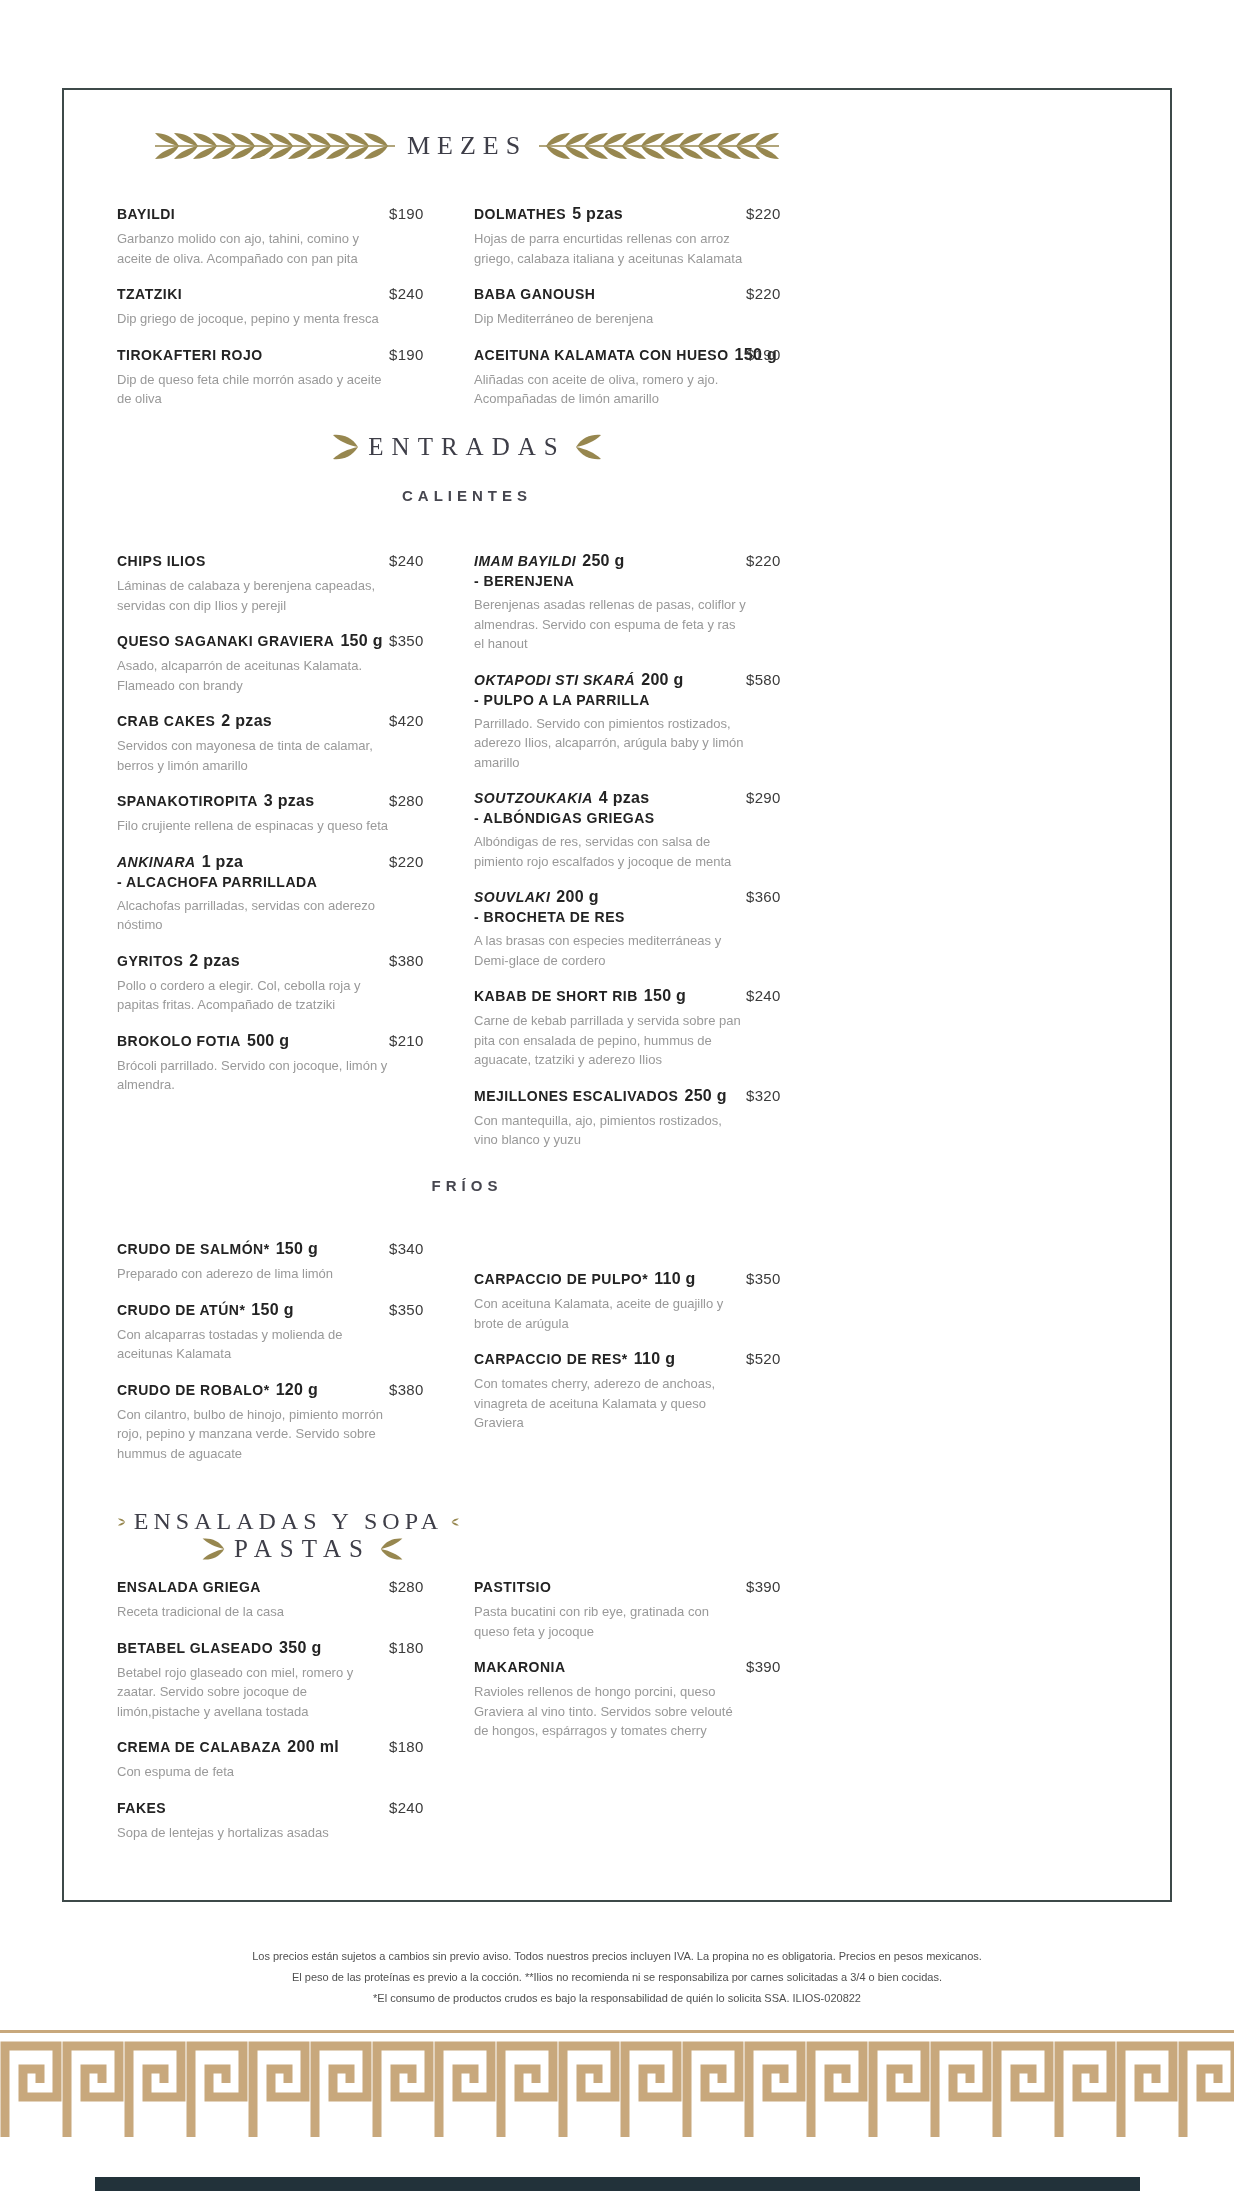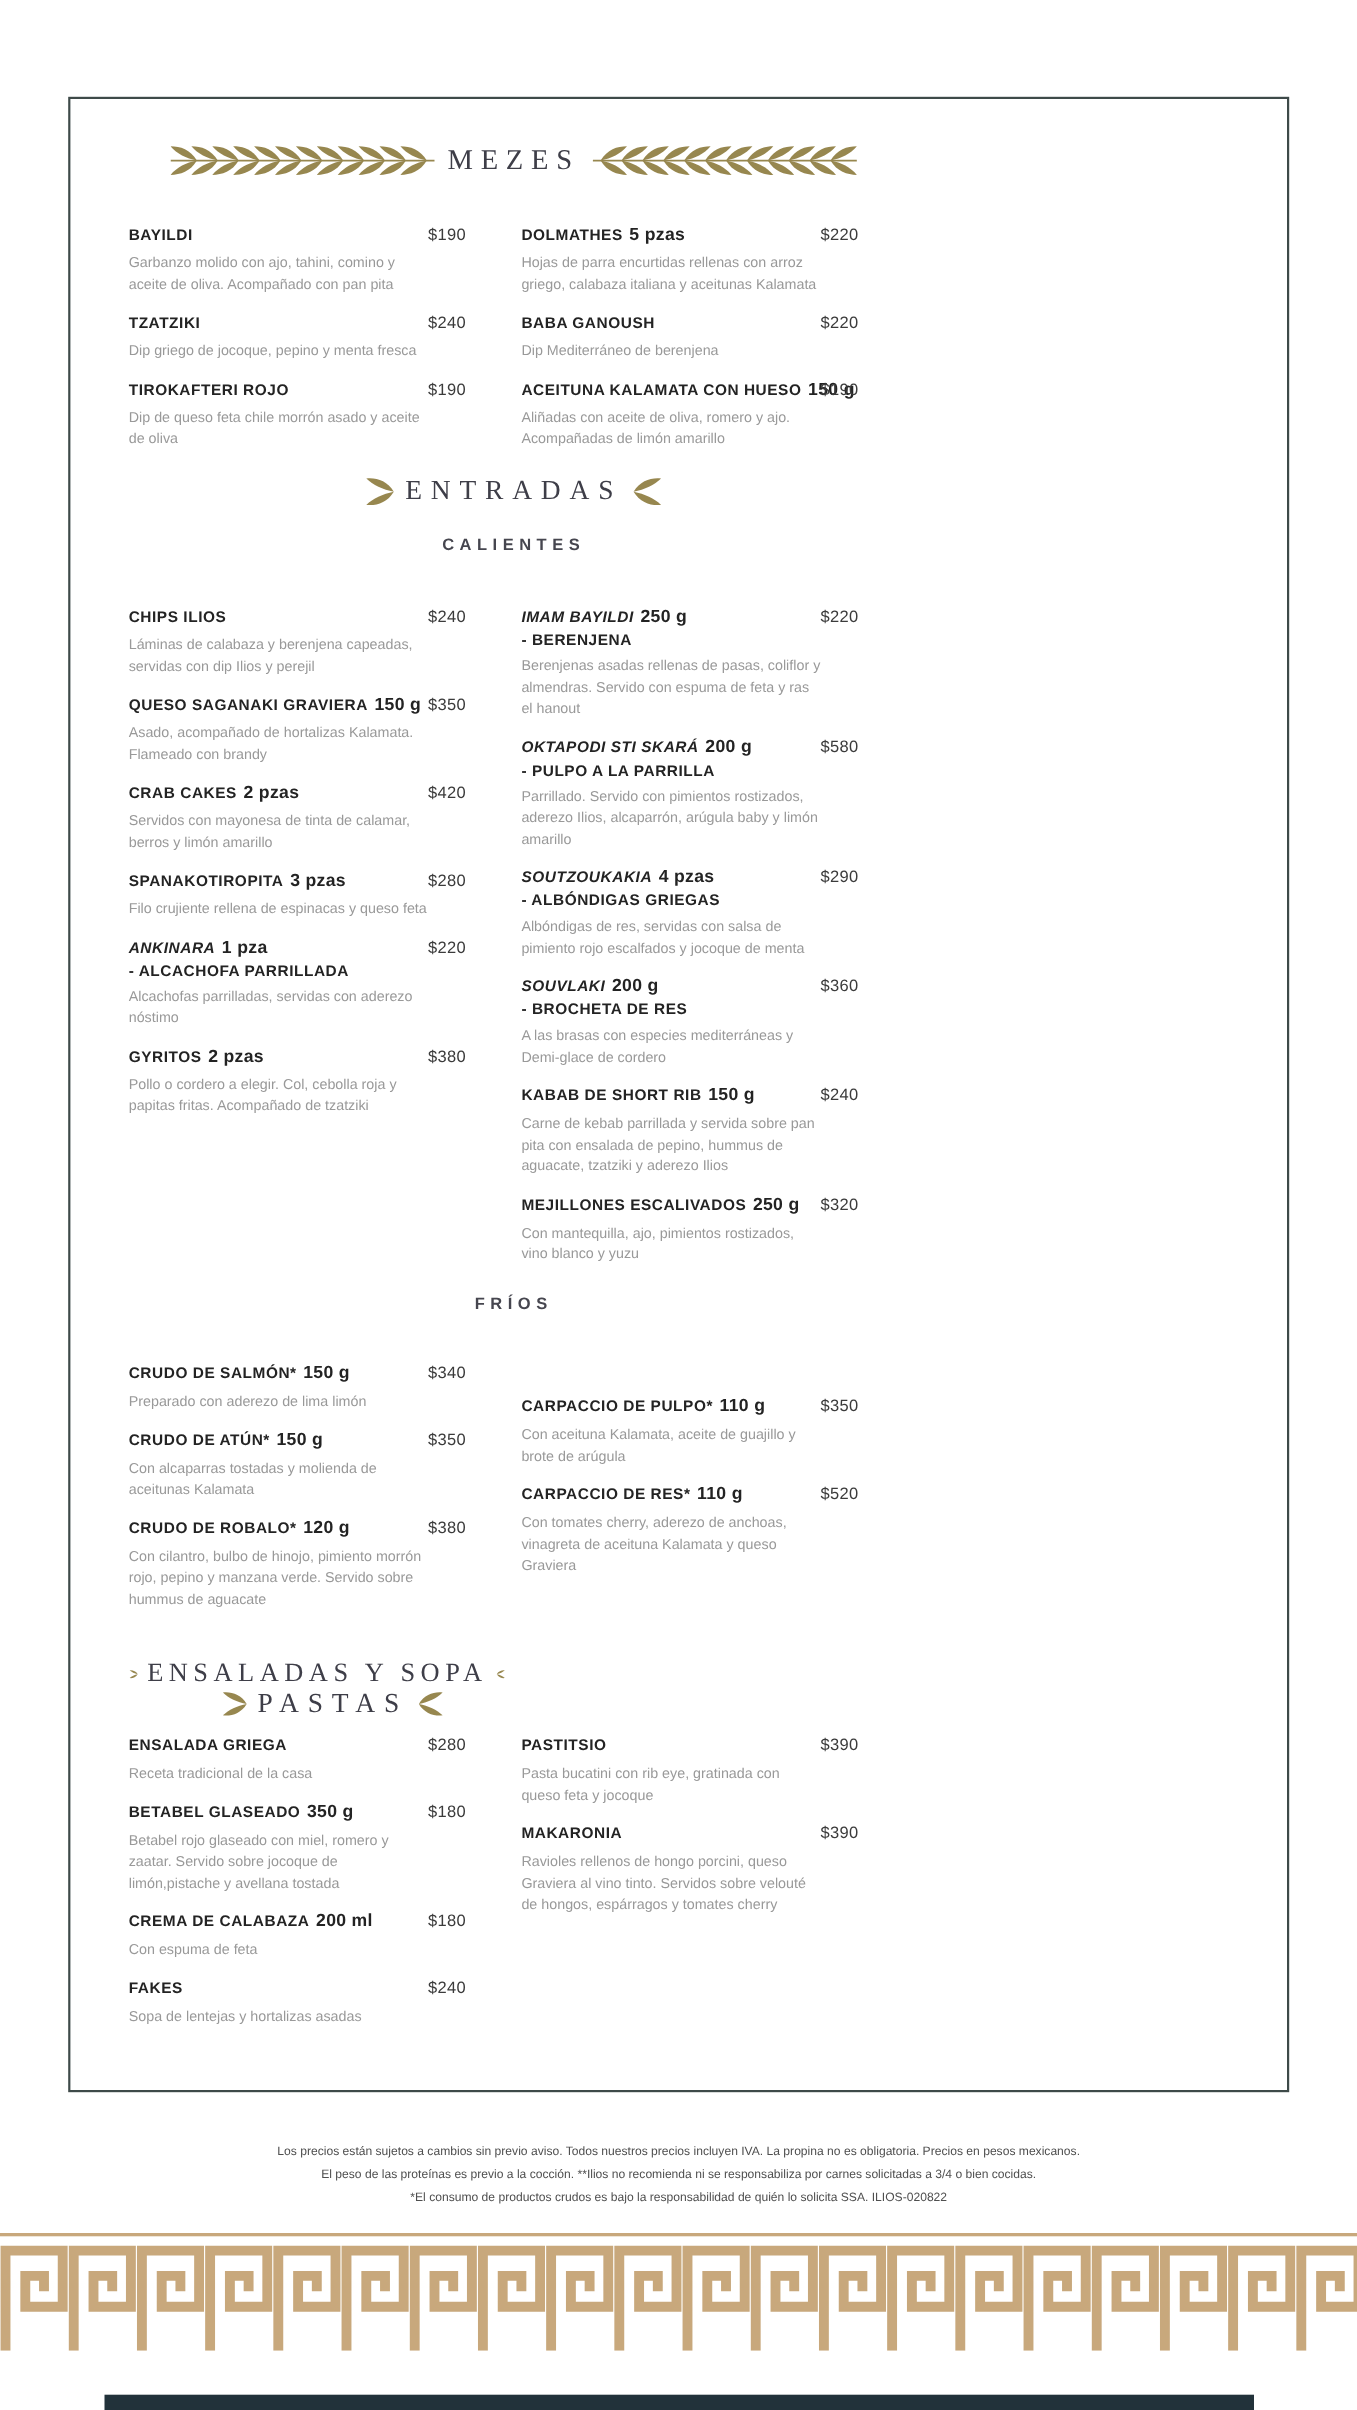--- a/index.html
+++ b/index.html
@@ -163,21 +163,21 @@
         <div class="item">
           <div class="iname-line"><span class="iname">CHIPS ILIOS</span></div>
 
           <div class="desc">Láminas de calabaza y berenjena capeadas, servidas con dip Ilios y perejil</div>
           <span class="price">$240</span>
         </div>
 
         <div class="item">
           <div class="iname-line"><span class="iname">QUESO SAGANAKI GRAVIERA</span><span class="unit">150 g</span></div>
 
-          <div class="desc">Asado, acompañado de hortalizas Kalamata. Flameado con brandy</div>
+          <div class="desc">Asado, alcaparrón de aceitunas Kalamata. Flameado con brandy</div>
           <span class="price">$350</span>
         </div>
 
         <div class="item">
           <div class="iname-line"><span class="iname">CRAB CAKES</span><span class="unit">2 pzas</span></div>
 
           <div class="desc">Servidos con mayonesa de tinta de calamar, berros y limón amarillo</div>
           <span class="price">$420</span>
         </div>
 
@@ -195,20 +195,26 @@
           <span class="price">$220</span>
         </div>
 
         <div class="item">
           <div class="iname-line"><span class="iname">GYRITOS</span><span class="unit">2 pzas</span></div>
 
           <div class="desc">Pollo o cordero a elegir. Col, cebolla roja y papitas fritas. Acompañado de tzatziki</div>
           <span class="price">$380</span>
         </div>
 
+        <div class="item">
+          <div class="iname-line"><span class="iname">BROKOLO FOTIA</span><span class="unit">500 g</span></div>
+
+          <div class="desc">Brócoli parrillado. Servido con jocoque, limón y almendra.</div>
+          <span class="price">$210</span>
+        </div>
       </div>
     <div class="col">
 
         <div class="item">
           <div class="iname-line"><span class="iname is-italic">IMAM BAYILDI</span><span class="unit">250 g</span></div>
           <div class="sub">- BERENJENA</div>
           <div class="desc">Berenjenas asadas rellenas de pasas, coliflor y almendras. Servido con espuma de feta y ras el hanout</div>
           <span class="price">$220</span>
         </div>
 

